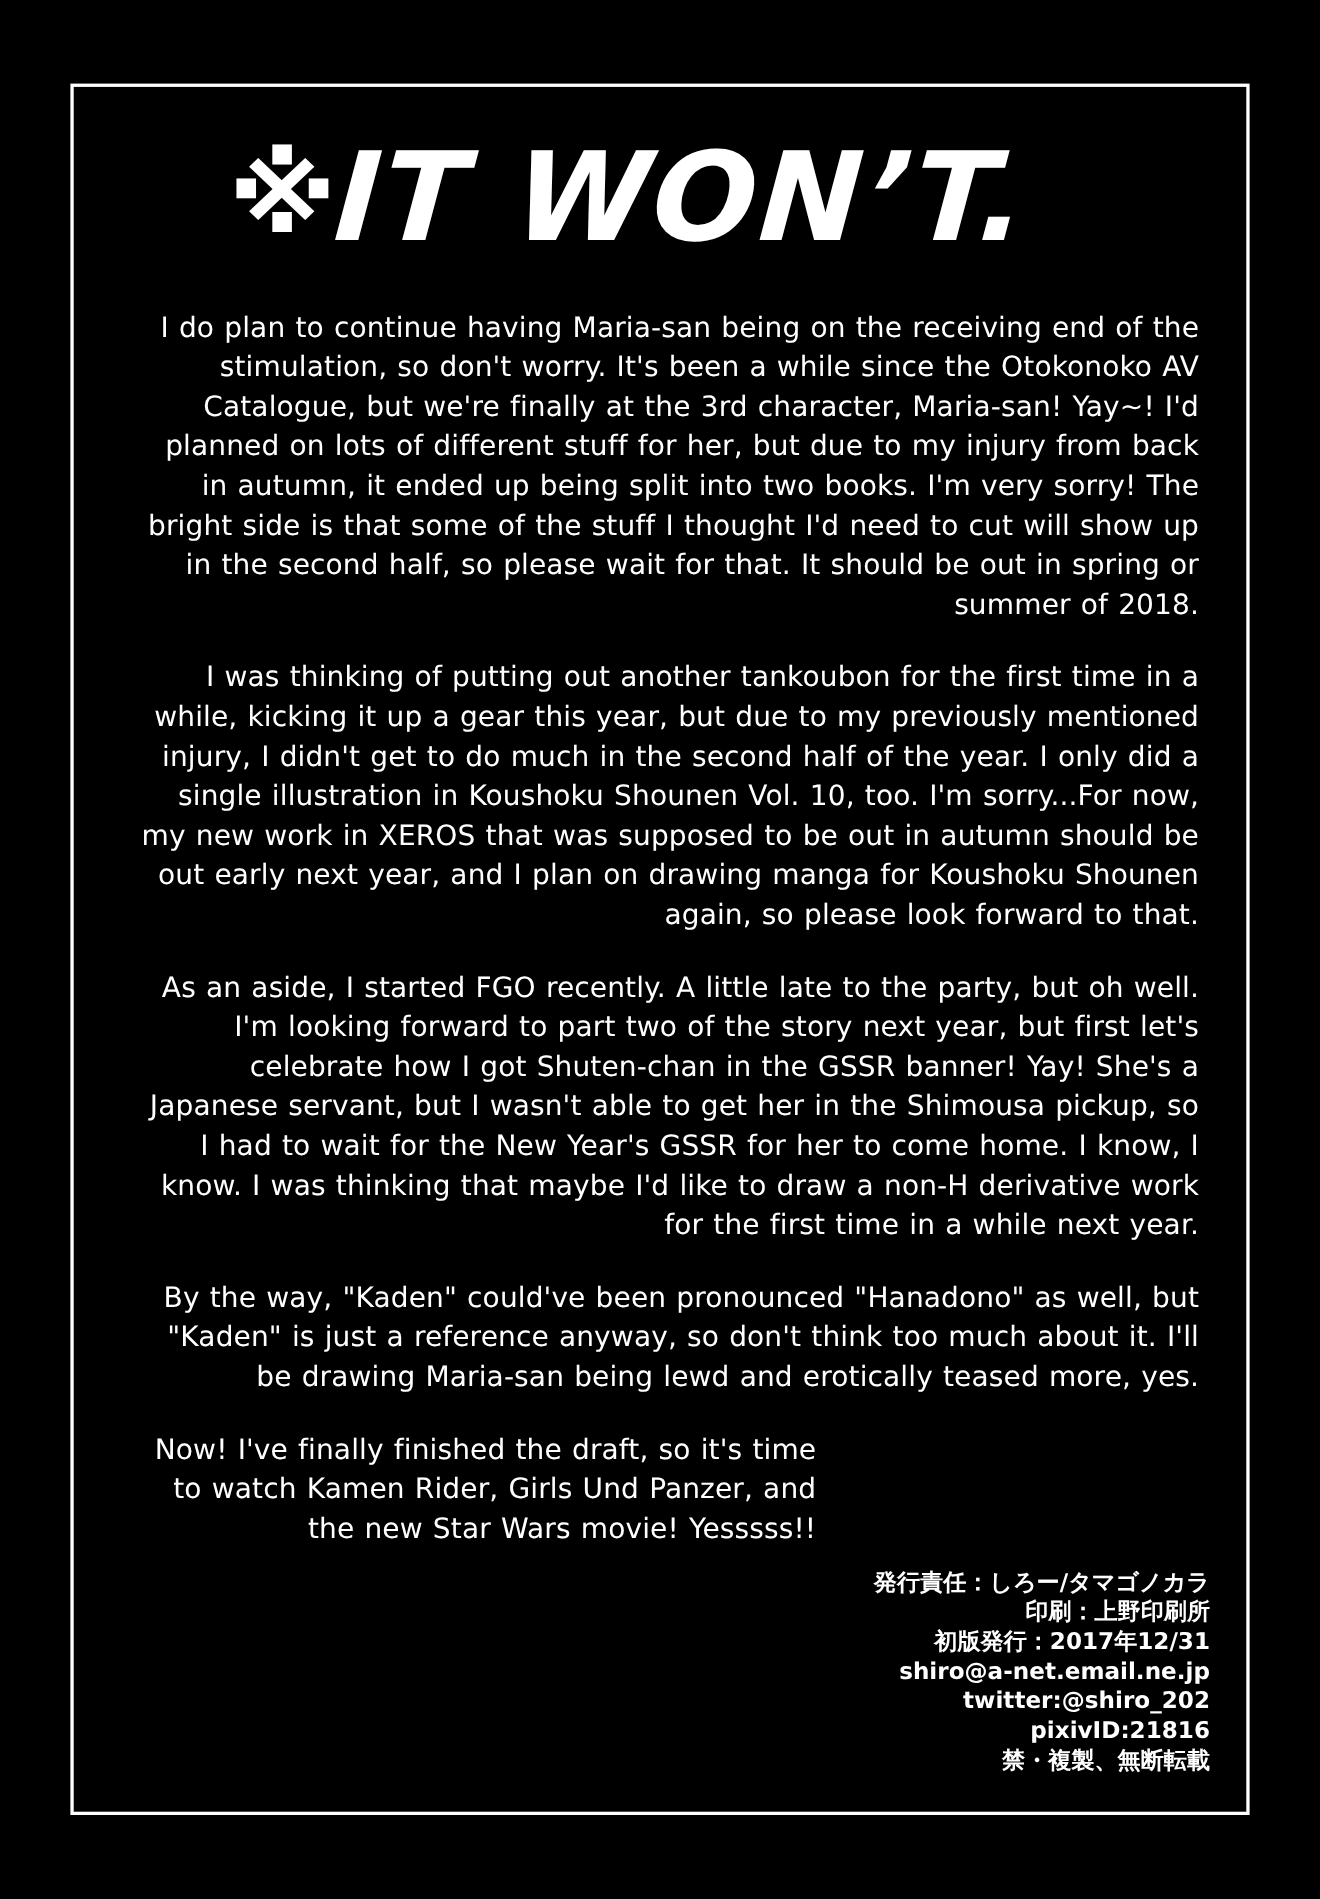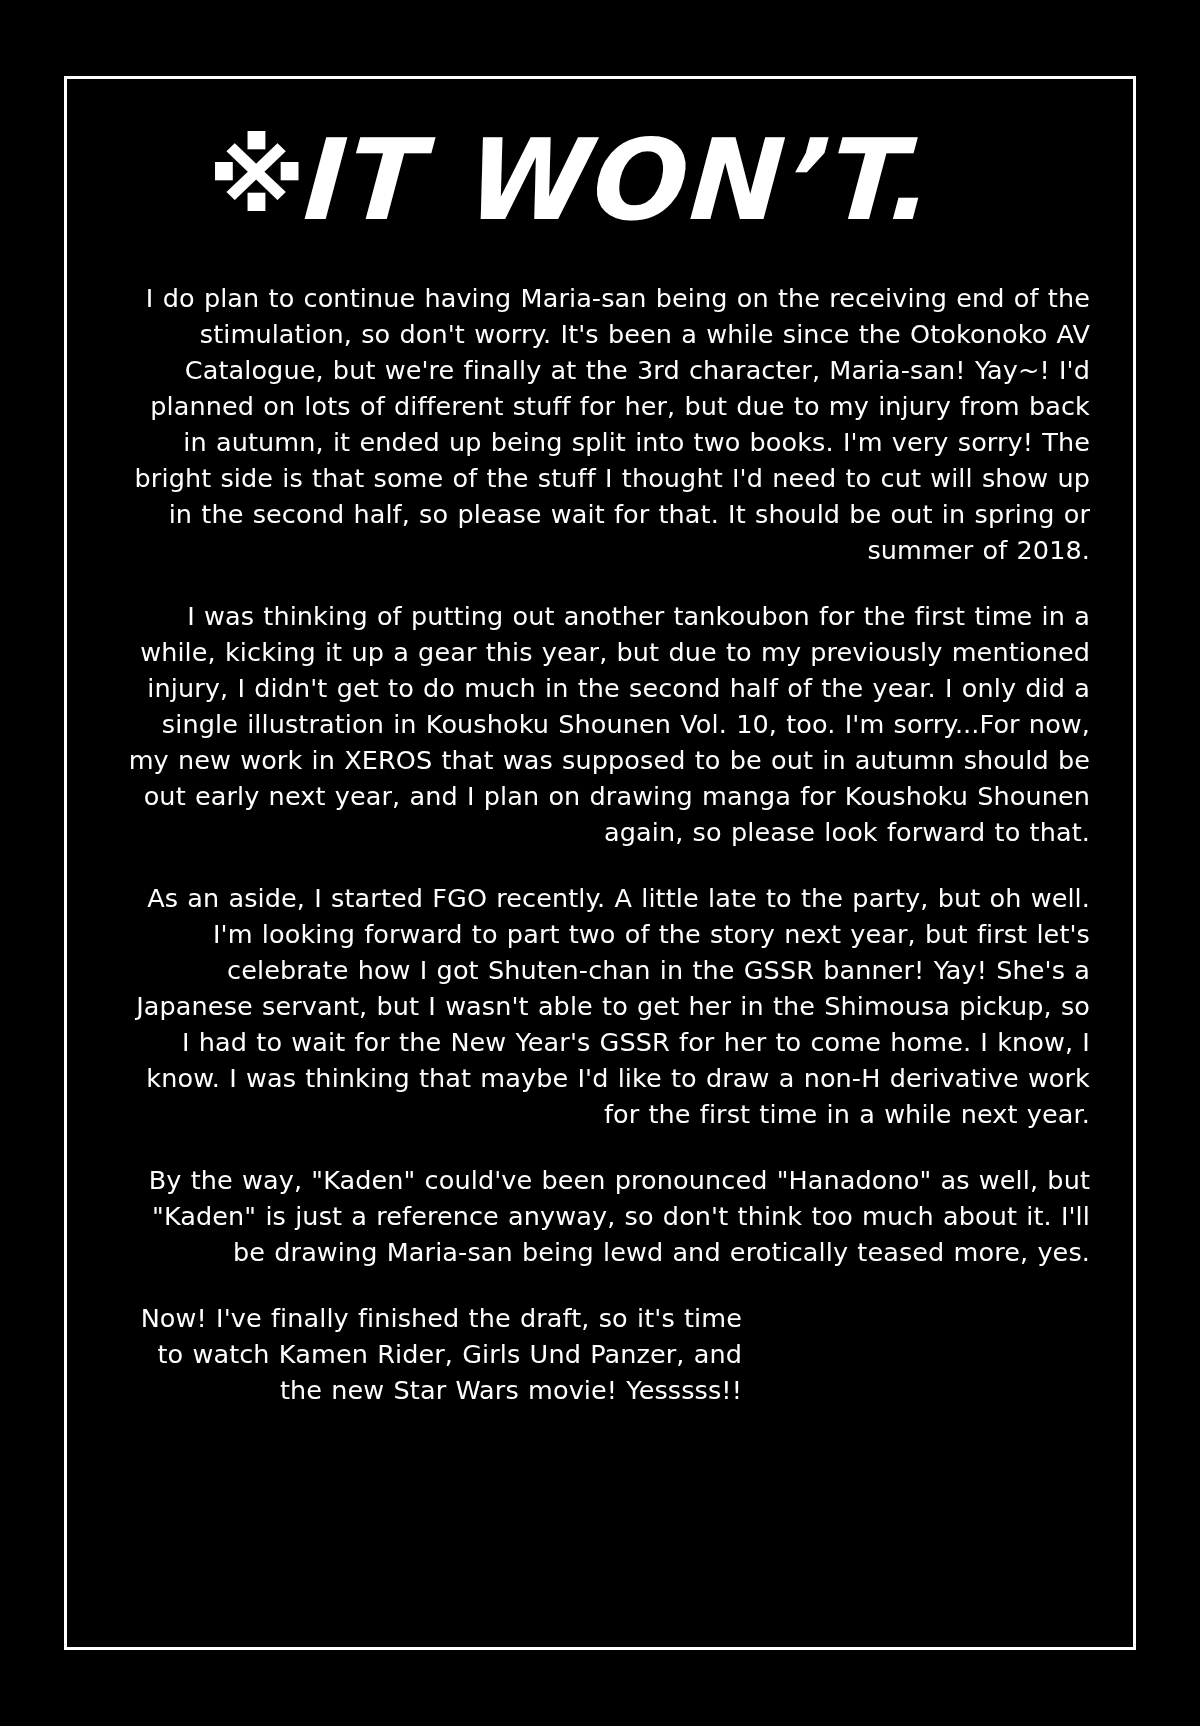--- a/index.html
+++ b/index.html
@@ -133,15 +133,24 @@
     </div>
 
     <div id="body-text">
       <p class="para">I do plan to continue having Maria-san being on the receiving end of the stimulation, so don't worry.  It's been a while since the Otokonoko AV Catalogue, but we're finally at the 3rd character, Maria-san! Yay~! I'd planned on lots of different stuff for her, but due to my injury from back in autumn, it ended up being split into two books. I'm very sorry! The bright side is that some of the stuff I thought I'd need to cut will show up in the second half, so please wait for that. It should be out in spring or summer of 2018.</p>
       <p class="para">I was thinking of putting out another tankoubon for the first time in a while, kicking it up a gear this year, but due to my previously mentioned injury, I didn't get to do much in the second half of the year. I only did a single illustration in Koushoku Shounen Vol. 10, too. I'm sorry...For now, my new work in XEROS that was supposed to be out in autumn should be out early next year, and I plan on drawing manga for Koushoku Shounen again, so please look forward to that.</p>
       <p class="para">As an aside, I started FGO recently. A little late to the party, but oh well. I'm looking forward to part two of the story next year, but first let's celebrate how I got Shuten-chan in the GSSR banner! Yay! She's a Japanese servant, but I wasn't able to get her in the Shimousa pickup, so I had to wait for the New Year's GSSR for her to come home. I know, I know. I was thinking that maybe I'd like to draw a non-H derivative work for the first time in a while next year.</p>
       <p class="para">By the way, "Kaden" could've been pronounced "Hanadono" as well, but "Kaden" is just a reference anyway, so don't think too much about it. I'll be drawing Maria-san being lewd and erotically teased more, yes.</p>
       <p class="para narrow">Now! I've finally finished the draft, so it's time to watch Kamen Rider, Girls Und Panzer, and the new Star Wars movie! Yesssss!!</p>
     </div>
 
+    <div id="colophon">
+      <span class="cl">発行責任：しろー/タマゴノカラ</span>
+      <span class="cl">印刷：上野印刷所</span>
+      <span class="cl">初版発行：2017年12/31</span>
+      <span class="cl">shiro@a-net.email.ne.jp</span>
+      <span class="cl">twitter:@shiro_202</span>
+      <span class="cl">pixivID:21816</span>
+      <span class="cl">禁・複製、無断転載</span>
+    </div>
 
   </div>
 </div>
 
 </body></html>

